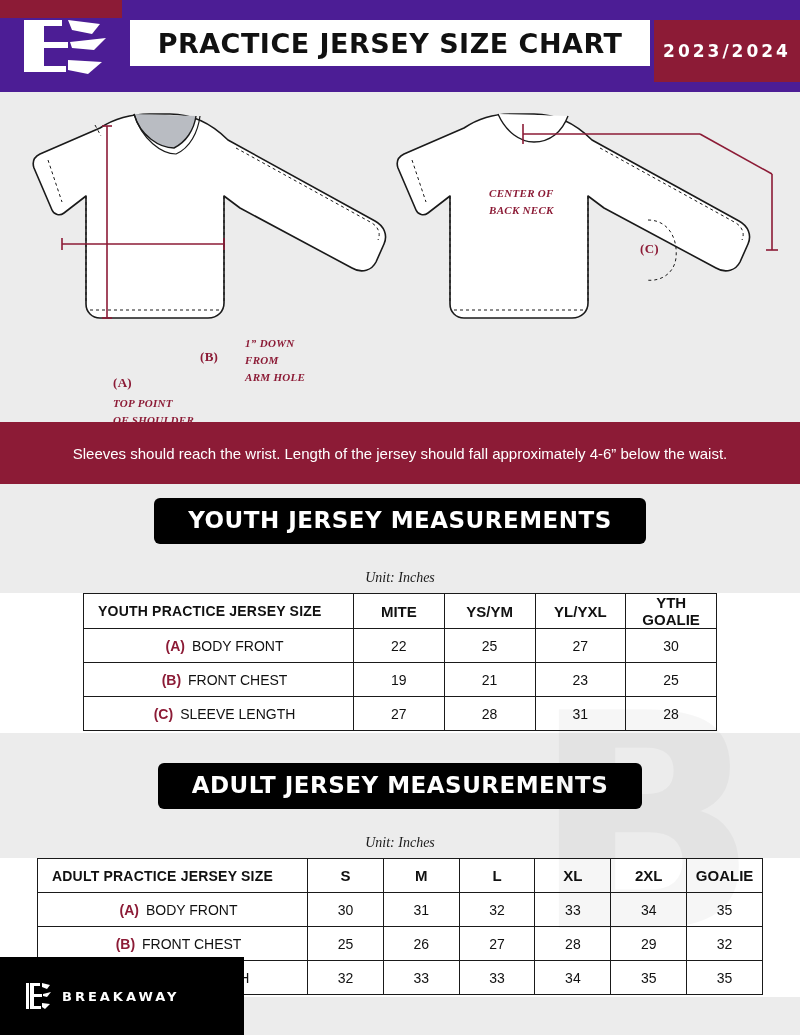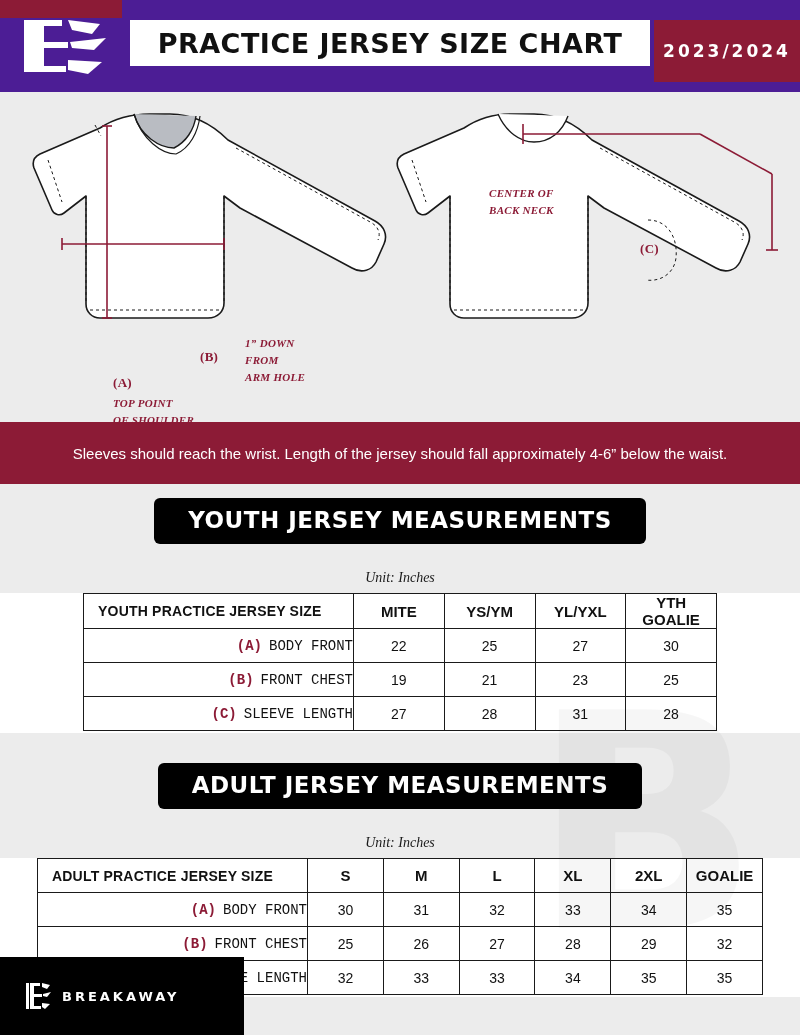--- a/index.html
+++ b/index.html
@@ -136,23 +136,22 @@
     color: #111111;
   }
   th.rowhead, td.rowhead {
     text-align: left;
     padding-left: 14px;
     font-size: 14px;
   }
   th.rowhead { font-size: 14px; letter-spacing: .2px; }
   th.colhead { font-weight: bold; font-size: 15px; }
   td.label {
-    text-align: right;
+    text-align: center;
     padding-left: 12px;
-    font-family: Liberation Mono, monospace;
   }
   td.label .key {
     color: #8c1b36;
     font-weight: bold;
     margin-right: 7px;
   }
   .tablewrap { background:#ffffff; padding: 0 0 2px; }
   .sectionpad { height: 16px; background: #ececec; }
 
   

